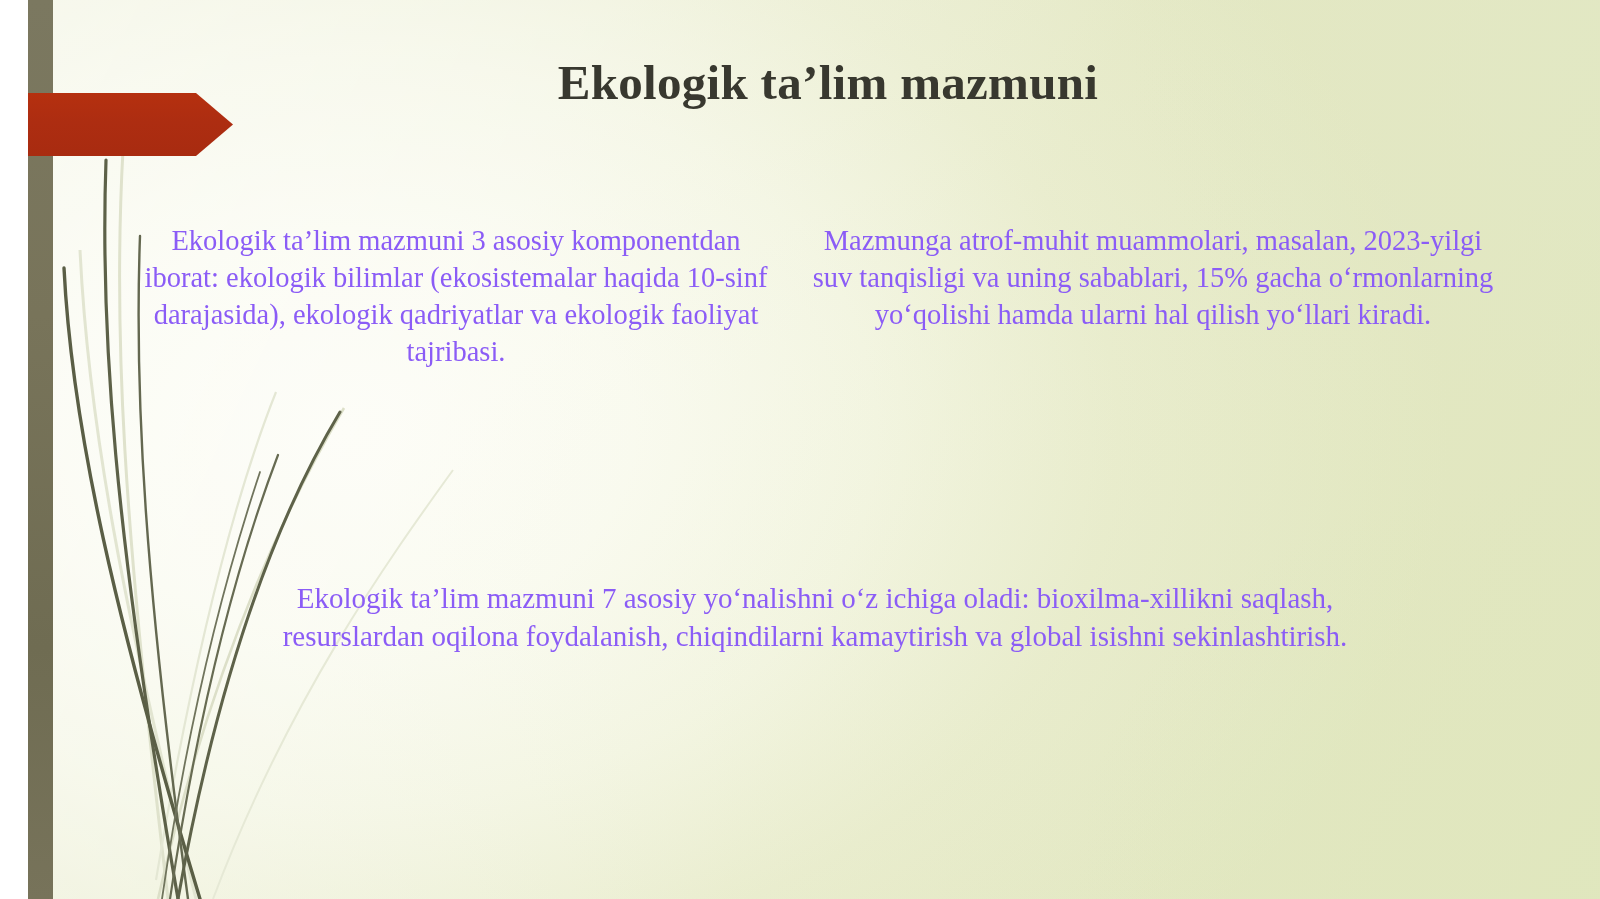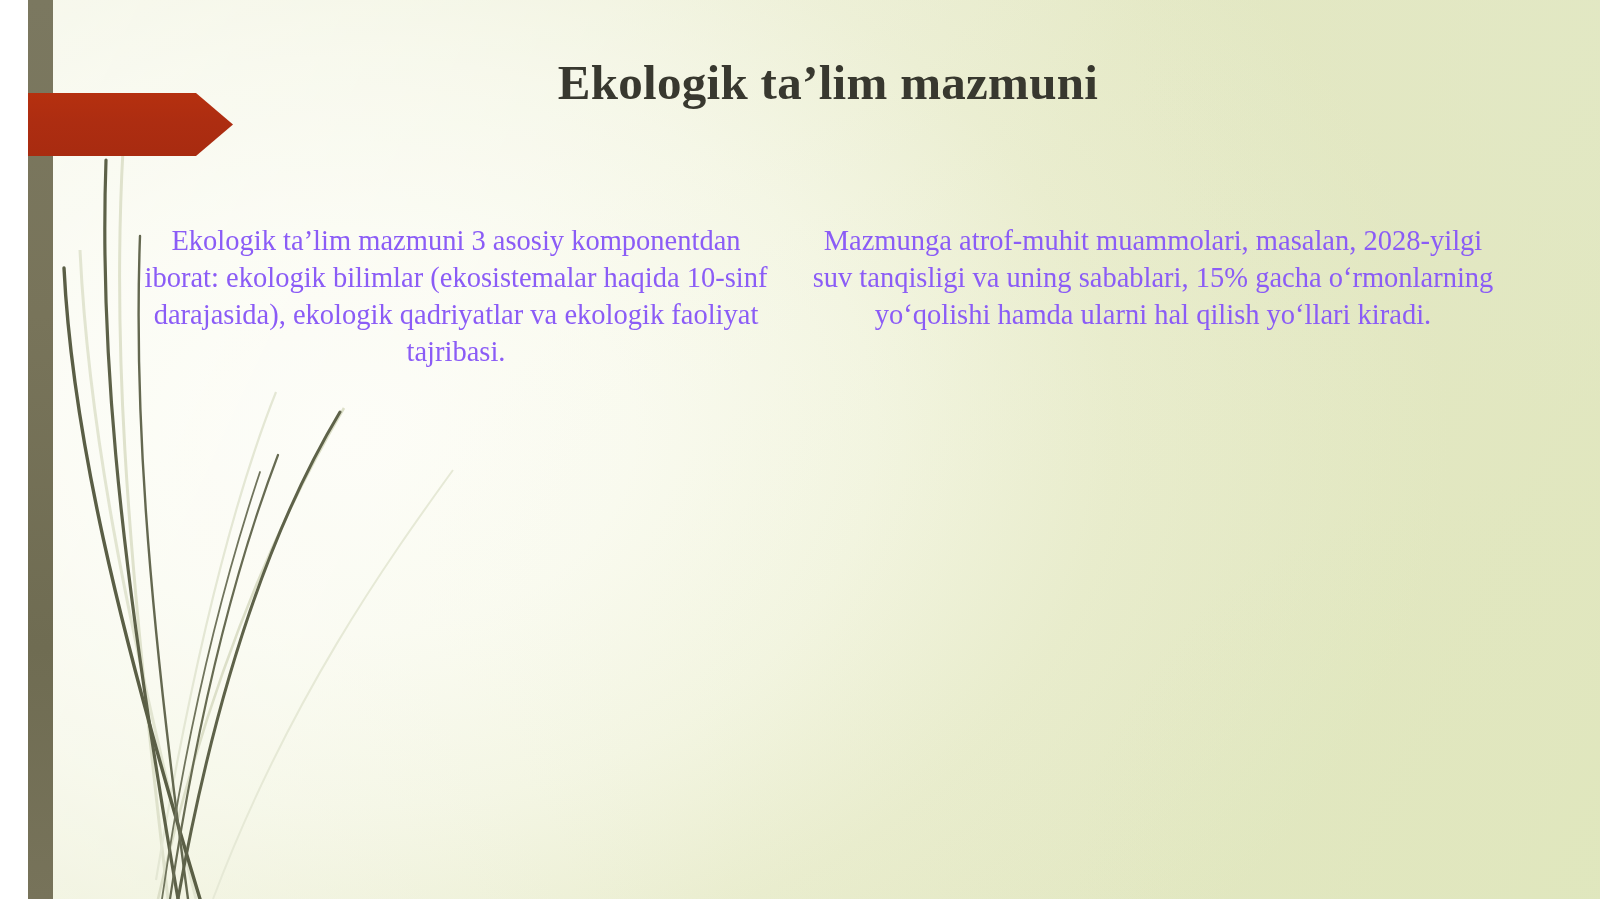--- a/index.html
+++ b/index.html
@@ -144,16 +144,17 @@
     <path d="M 232 472 C 196 580, 160 720, 134 899" fill="none" stroke="#70745c" stroke-width="1.8" stroke-linecap="round"></path>
   </svg>
 
   <div class="left-band"></div>
   <div class="arrow-banner"></div>
 
   <div class="slide-title">Ekologik ta’lim mazmuni</div>
 
   <div class="body-text col-left">Ekologik ta’lim mazmuni 3 asosiy komponentdan iborat: ekologik bilimlar (ekosistemalar haqida 10-sinf darajasida), ekologik qadriyatlar va ekologik faoliyat tajribasi.</div>
 
-  <div class="body-text col-right">Mazmunga atrof-muhit muammolari, masalan, 2028-yilgi suv tanqisligi va uning sabablari, 15% gacha oʻrmonlarning yoʻqolishi hamda ularni hal qilish yoʻllari kiradi.</div>
+  <div class="body-text col-right">Mazmunga atrof-muhit muammolari, masalan, 2023-yilgi suv tanqisligi va uning sabablari, 15% gacha oʻrmonlarning yoʻqolishi hamda ularni hal qilish yoʻllari kiradi.</div>
 
+  <div class="body-text band-bottom">Ekologik ta’lim mazmuni 7 asosiy yoʻnalishni oʻz ichiga oladi: bioxilma-xillikni saqlash, resurslardan oqilona foydalanish, chiqindilarni kamaytirish va global isishni sekinlashtirish.</div>
 
 </div>
 
 </body></html>

